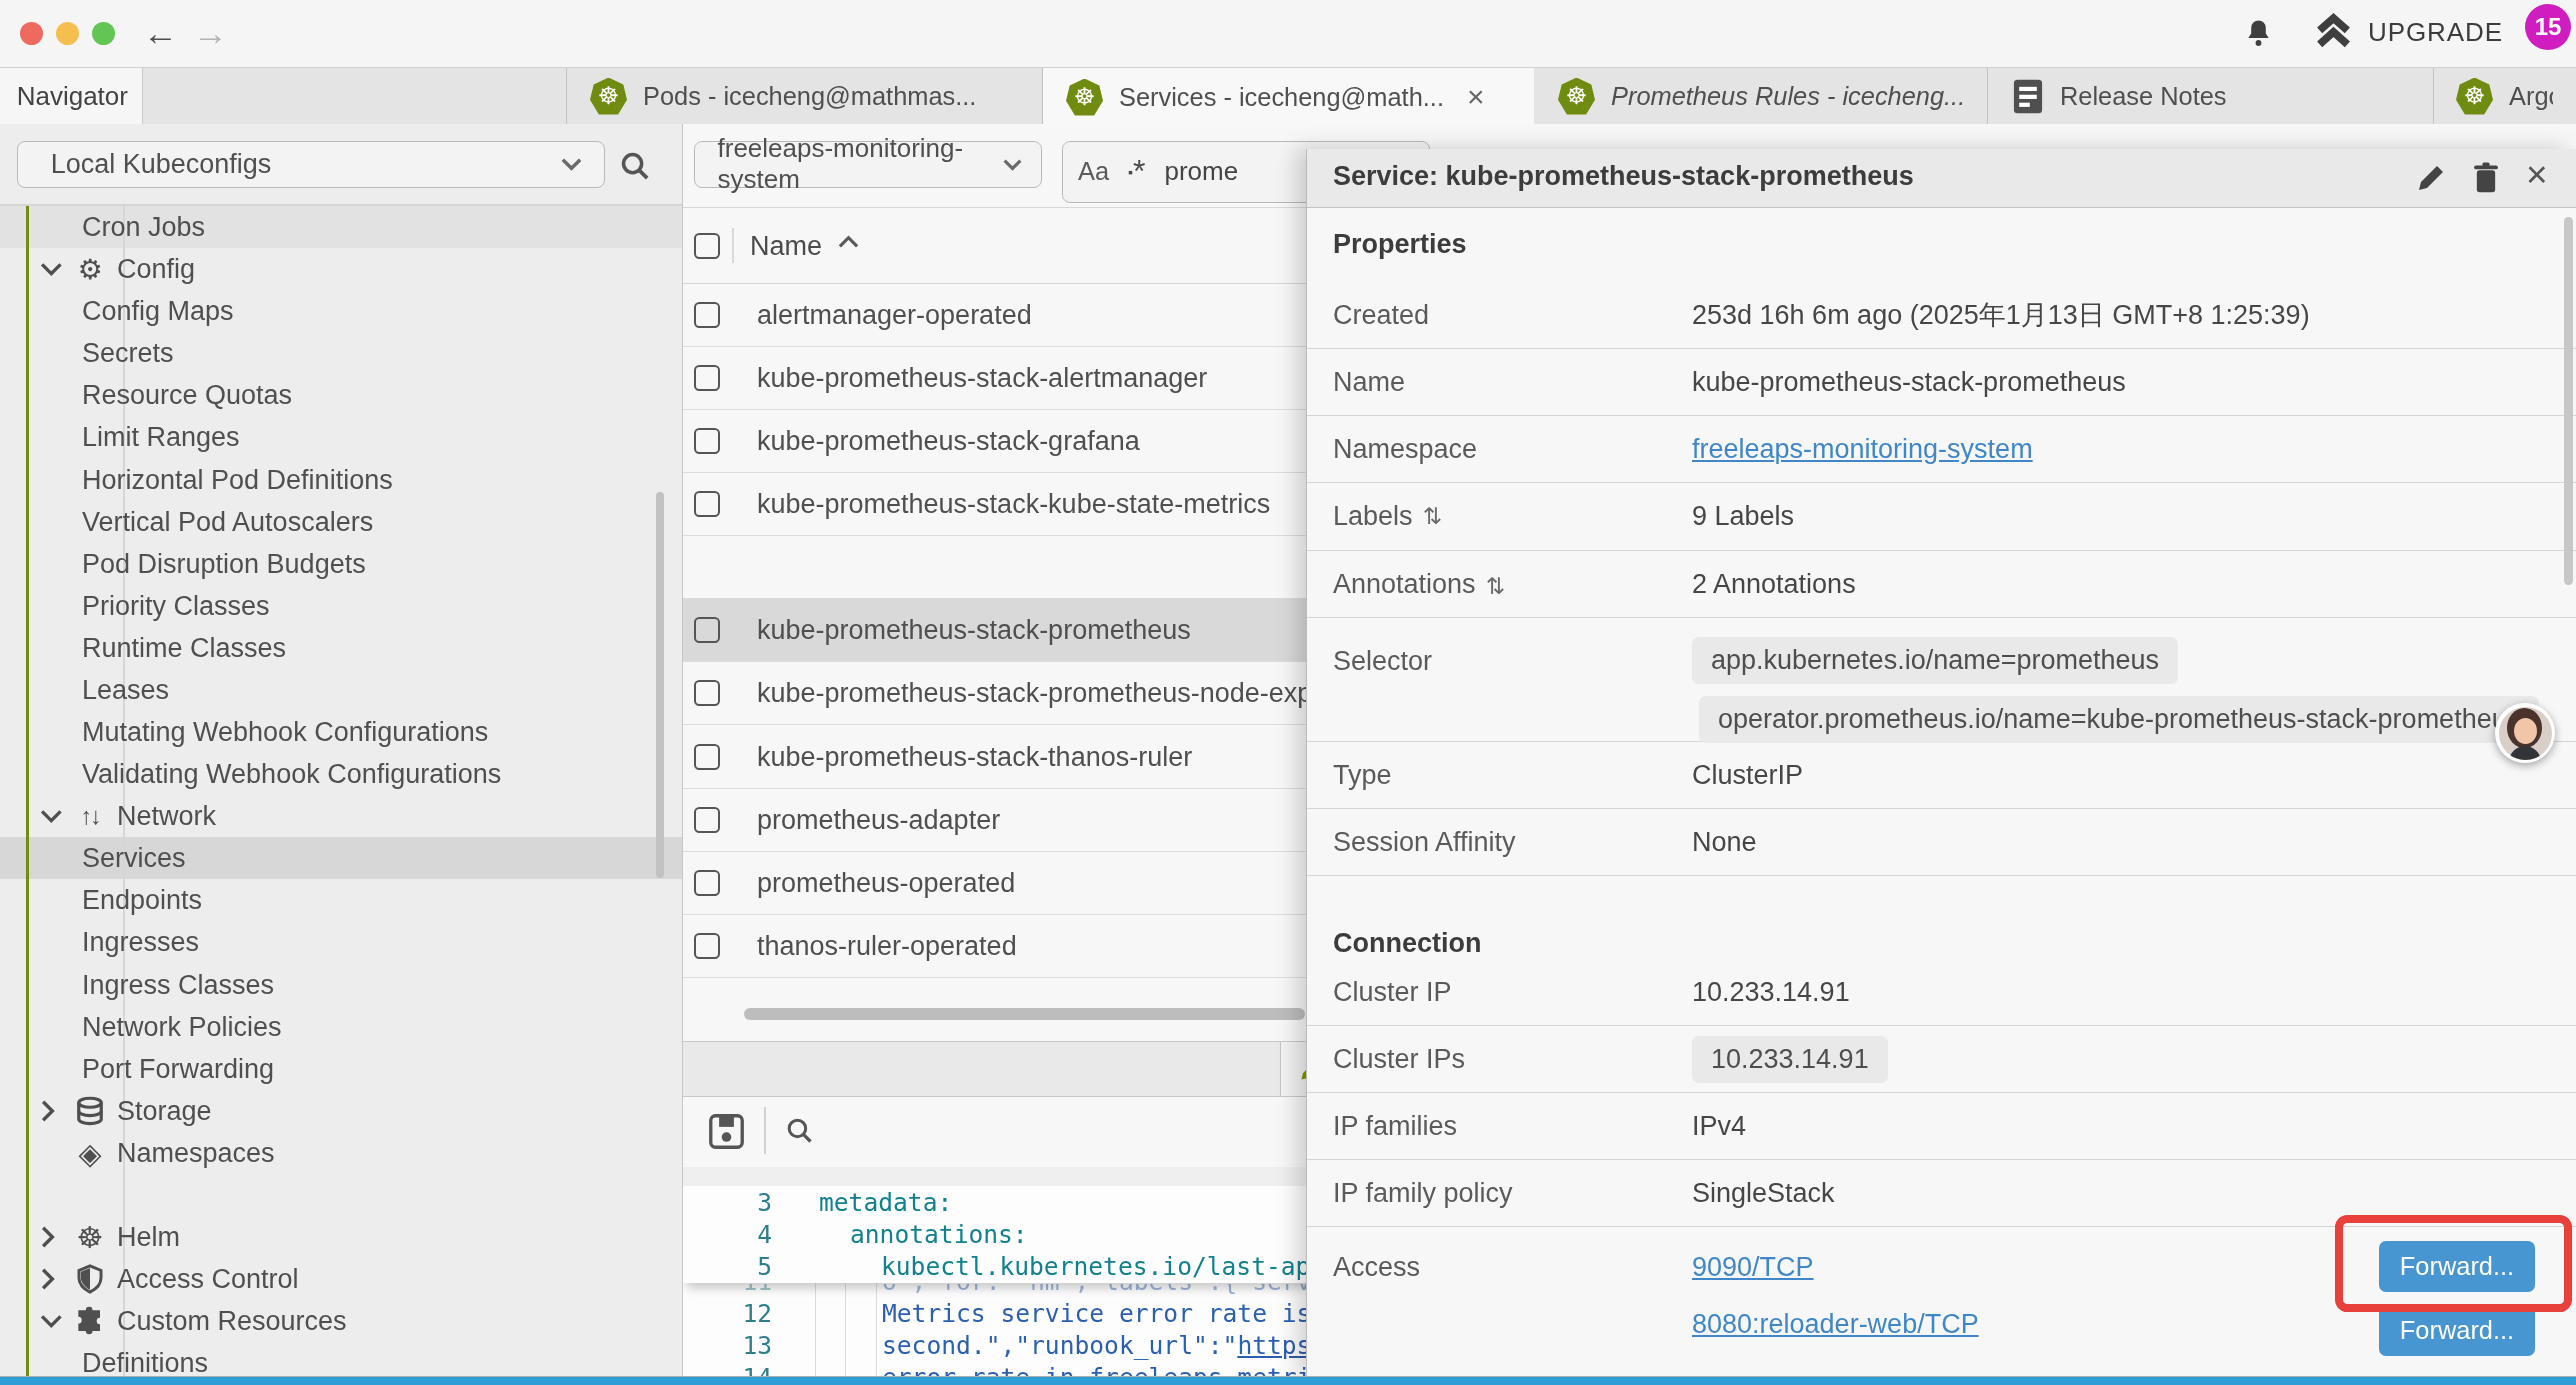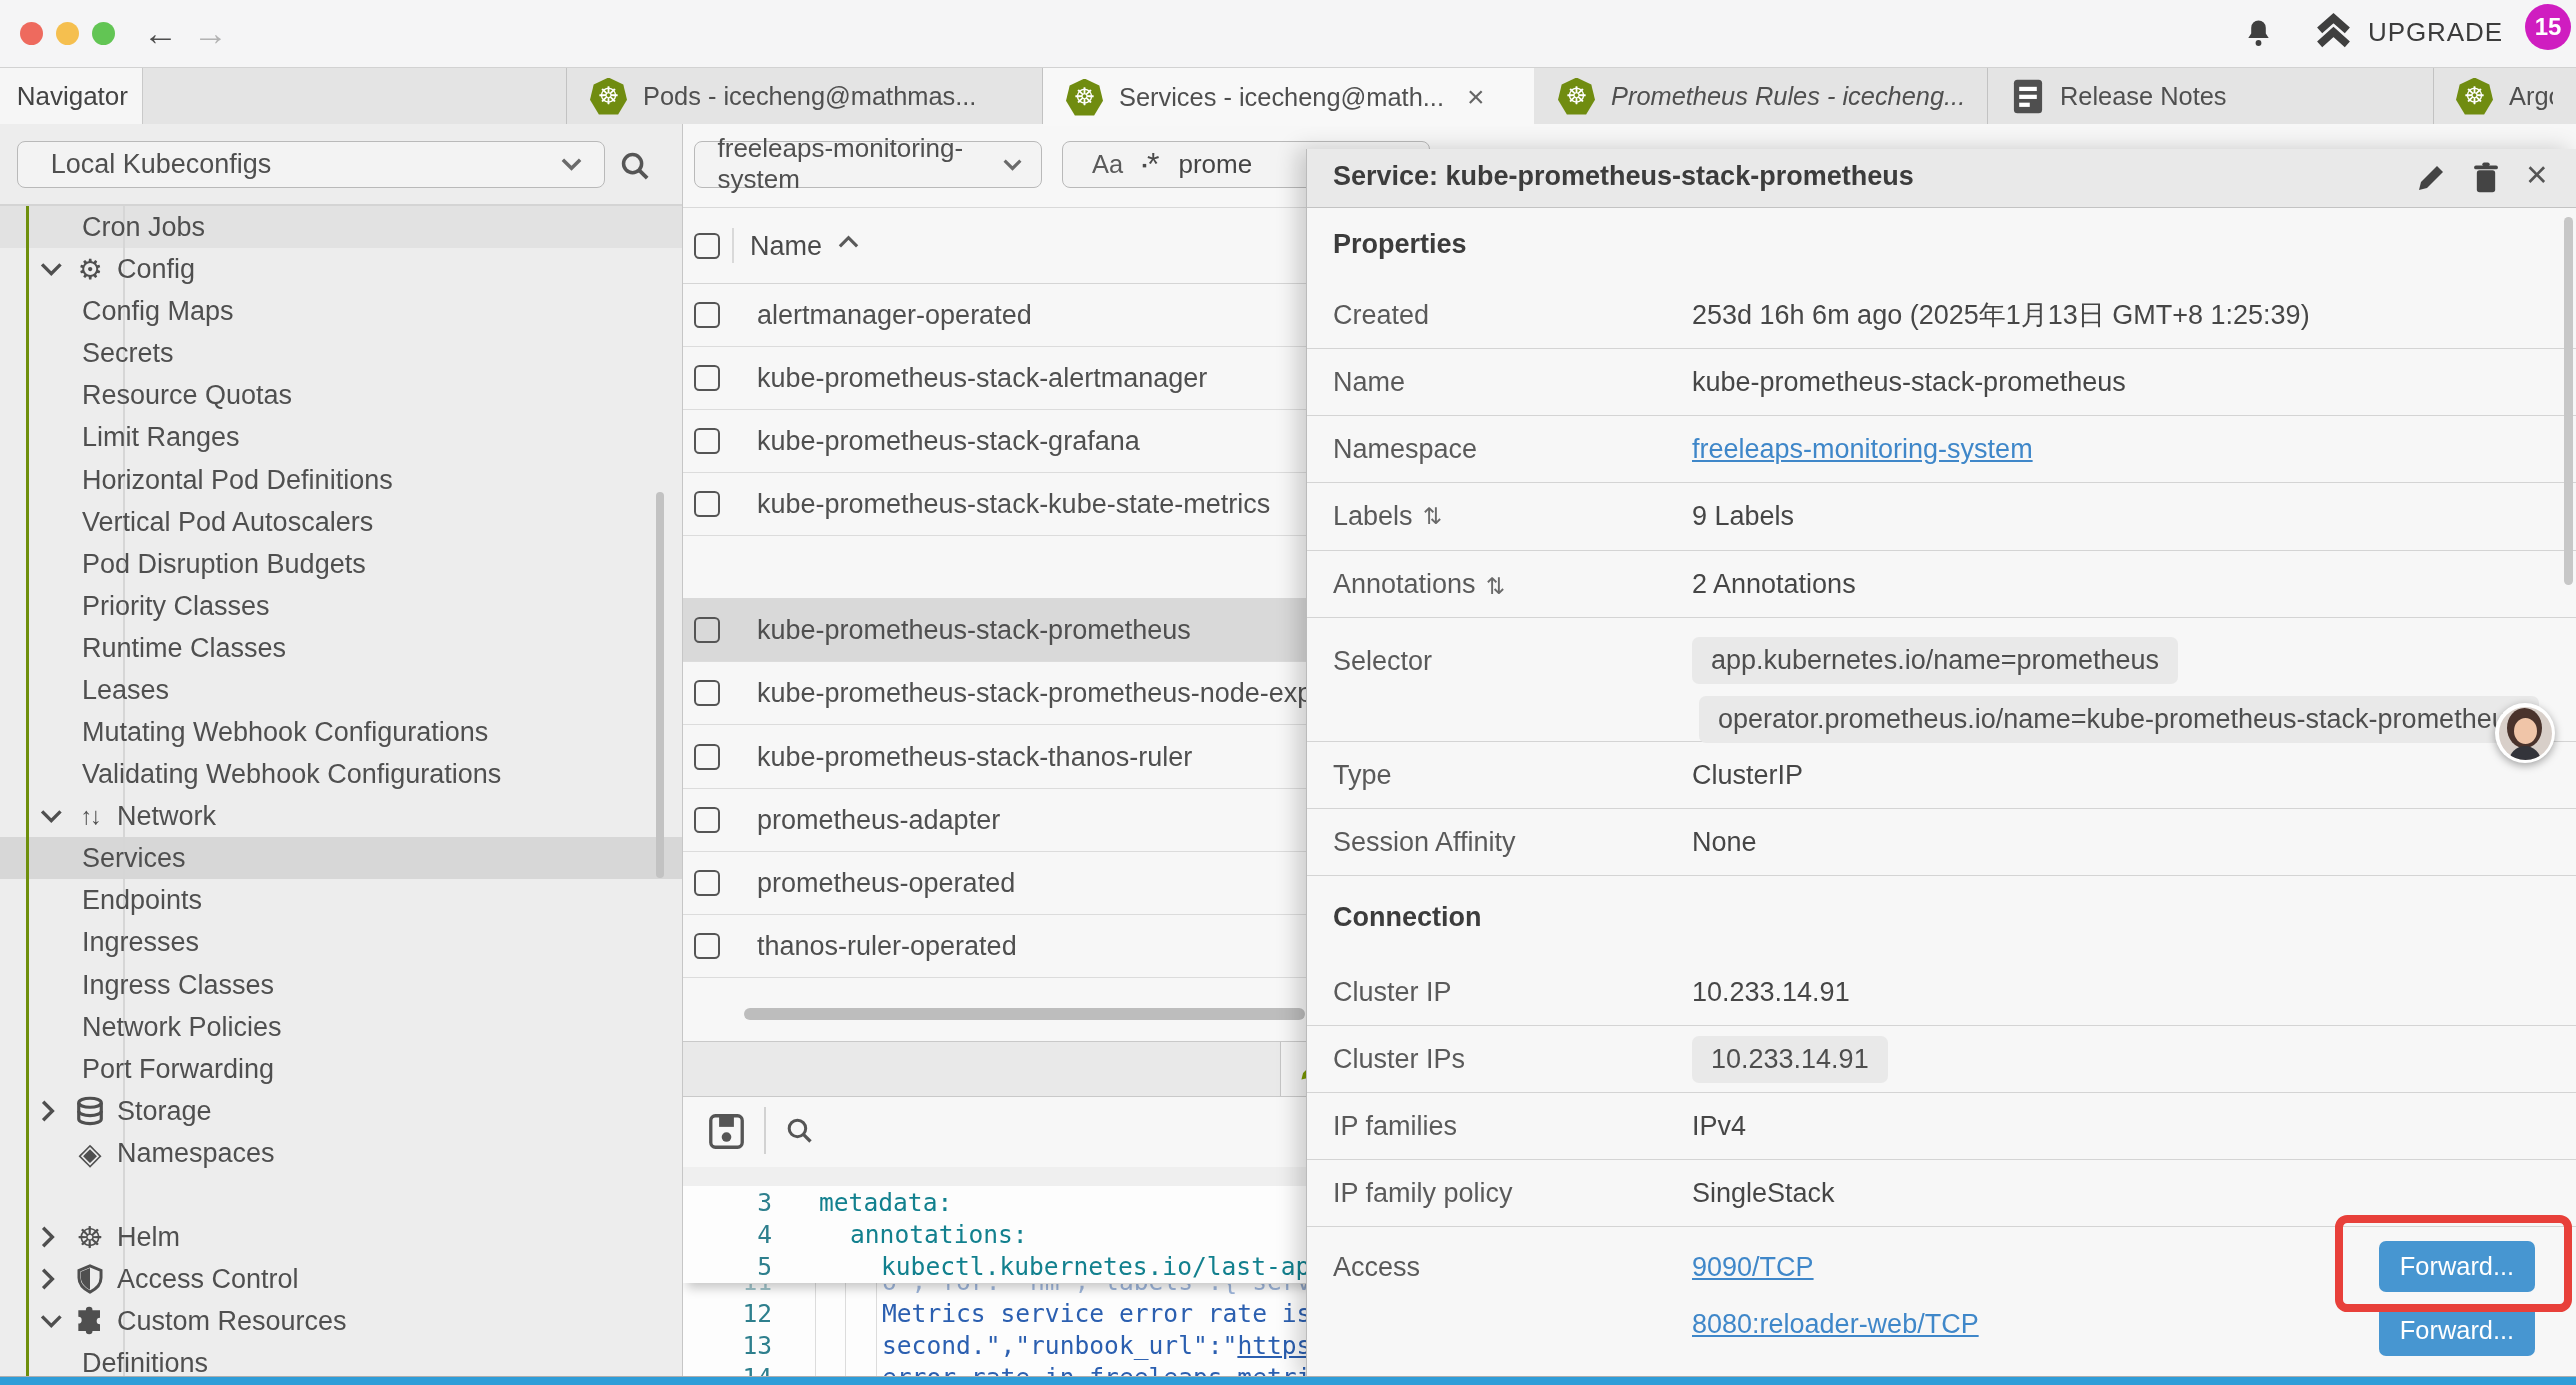--- a/index.html
+++ b/index.html
@@ -275,21 +275,21 @@
   <div id="main">
 
     <div class="ab combo" style="left:10.5px;top:16.7px;width:348px;height:47px">
       <span style="font-size:26px;color:#4f4f4f;margin-left:23px">freeleaps-monitoring-system</span>
       <span class="ab" style="right:17.5px;top:15px">
           <svg width="21" height="15" viewBox="0 0 16 10">
             <path d="M2 2l6 6 6-6" fill="none" stroke="#6a6a6a" stroke-width="2.4"></path>
           </svg>
         </span>
     </div>
-    <div class="ab combo" style="left:379px;top:16.7px;width:368px;height:47px;gap:19px;padding-left:29px">
+    <div class="ab combo" style="left:379px;top:16.7px;width:368px;height:62px;gap:19px;padding-left:15px">
       <span style="font-size:25.4px;color:#5a5a5a">Aa</span>
       <span style="font-size:25.4px;color:#4a4a4a">
         <span style="font-size:14px;vertical-align:5.3px">▪</span><span style="font-size:32px">*</span>
       </span>
       <span style="font-size:26px;color:#444">prome</span>
     </div>
 
     <div class="ab" style="left:0;top:83px;width:624px;height:75px;border-top:1.8px solid #d9d9d9;border-bottom:1.8px solid #d5d5d5">
       <span class="cb"></span>
       <span class="ab" style="left:49px;top:20px;width:1.8px;height:35px;background:#d9d9d9"></span>
@@ -448,21 +448,21 @@
         </span>
       </div>
       <div class="prow" style="height:67px">
         <span class="plbl">Type</span>
         <span class="pval">ClusterIP</span>
       </div>
       <div class="prow" style="height:67px">
         <span class="plbl">Session Affinity</span>
         <span class="pval">None</span>
       </div>
-      <div style="height:83px;display:flex;align-items:center;padding-left:26px">
+      <div style="height:83px;display:flex;align-items:flex-end;padding-left:26px">
           <span class="h1">Connection</span>
         </div>
       <div class="prow" style="height:67px">
         <span class="plbl">Cluster IP</span>
         <span class="pval">10.233.14.91</span>
       </div>
       <div class="prow" style="height:67px">
         <span class="plbl">Cluster IPs</span>
         <span class="chip">10.233.14.91</span>
       </div>

